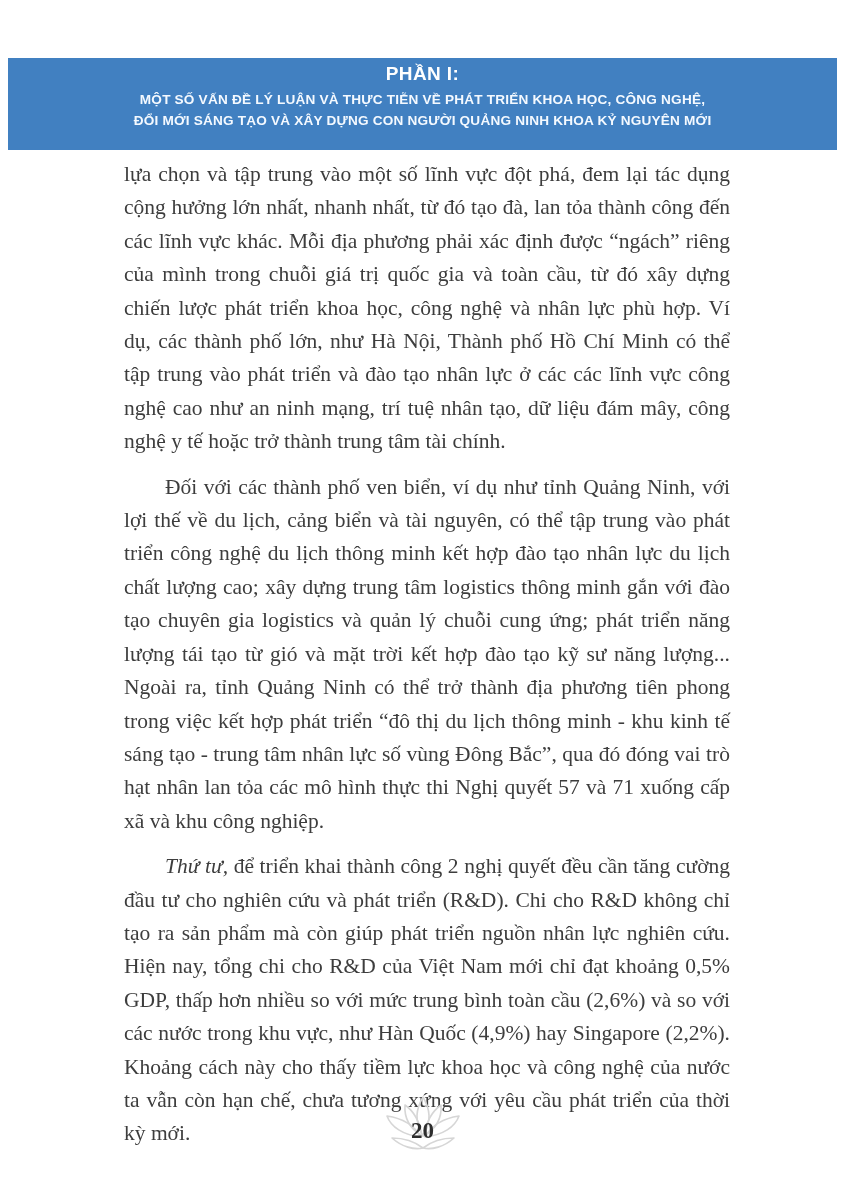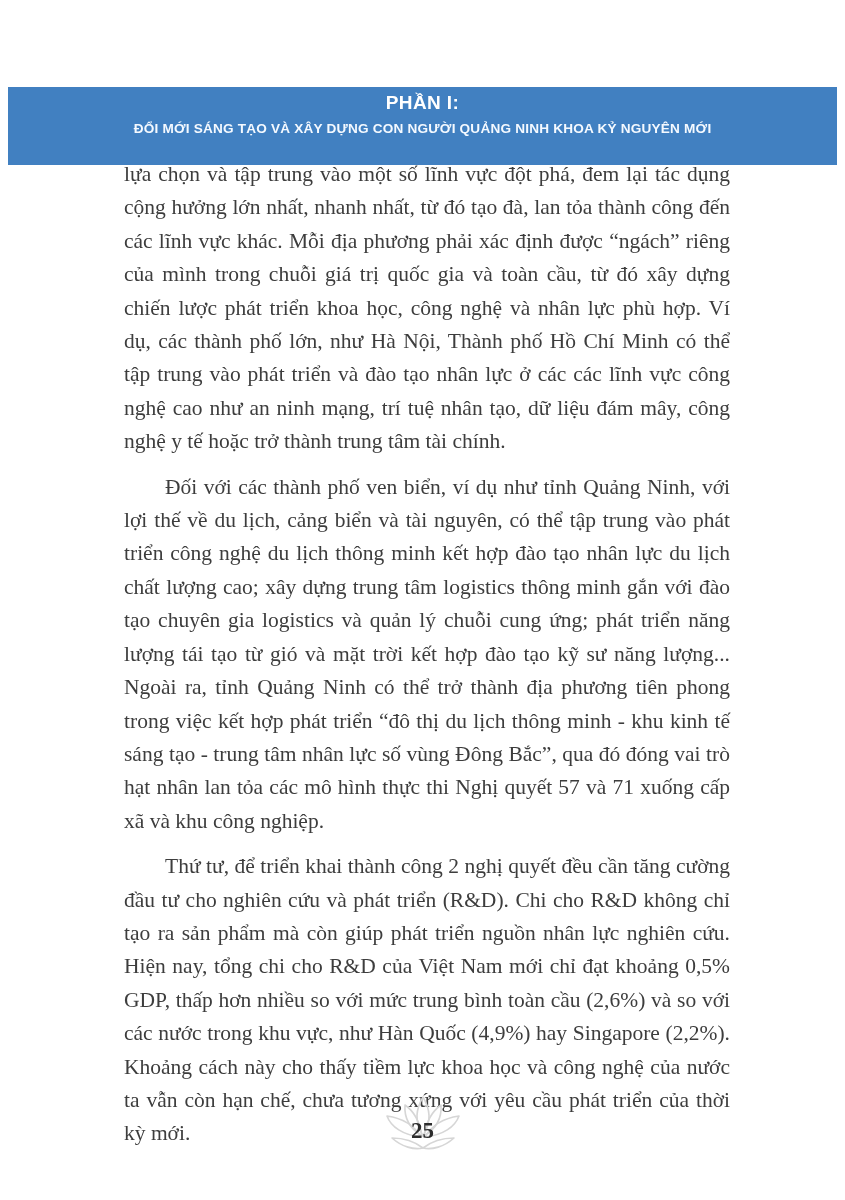--- a/index.html
+++ b/index.html
@@ -9,28 +9,27 @@
     height: 1200px;
     background: #ffffff;
     overflow: hidden;
     font-family: "Liberation Serif", serif;
   }
   .banner {
     position: absolute;
     left: 8px;
     right: 8px;
     top: 58px;
-    height: 78px;
+    height: 92px;
     background: #4180c1;
     color: #ffffff;
     text-align: center;
     font-family: "Liberation Sans", sans-serif;
     box-sizing: border-box;
     padding-top: 4px;
-    margin-top: 29px;
   }
   .banner-title {
     font-size: 19px;
     font-weight: 700;
     letter-spacing: 0.4px;
     line-height: 24px;
   }
   .banner-sub {
     font-size: 13.6px;
     font-weight: 700;
@@ -44,21 +43,21 @@
     left: 112px;
     top: 146px;
     width: 630px;
     font-size: 21.5px;
     line-height: 33.4px;
     color: #3d3d3d;
     text-align: justify;
   }
   .content p { margin: 12px; }
   .content p.indent { text-indent: 41px; }
-  .italic { }
+  .italic { font-style: italic; }
   .footer {
     position: absolute;
     left: 0;
     top: 1088px;
     width: 100%;
     height: 70px;
   }
   .lotus {
     position: absolute;
     left: 50%;
@@ -76,20 +75,21 @@
     color: #2d2d2d;
   }
 </style>
 </head>
 <body>
 
 <div class="page">
 
   <div class="banner" style="background: rgb(65, 128, 193);">
     <div class="banner-title">PHẦN I:</div>
+    <div class="banner-sub">MỘT SỐ VẤN ĐỀ LÝ LUẬN VÀ THỰC TIỄN VỀ PHÁT TRIỂN KHOA HỌC, CÔNG NGHỆ,</div>
     <div class="banner-sub">ĐỔI MỚI SÁNG TẠO VÀ XÂY DỰNG CON NGƯỜI QUẢNG NINH KHOA KỶ NGUYÊN MỚI</div>
   </div>
 
   <div class="content" style="color: rgb(61, 61, 61);">
     <p><span>lựa chọn và tập trung vào một số lĩnh vực đột phá, đem lại tác dụng cộng hưởng lớn nhất, nhanh nhất, từ đó tạo đà, lan tỏa thành công đến các lĩnh vực khác. Mỗi địa phương phải xác định được “ngách” riêng của mình trong chuỗi giá trị quốc gia và toàn cầu, từ đó xây dựng chiến lược phát triển khoa học, công nghệ và nhân lực phù hợp. Ví dụ, các thành phố lớn, như Hà Nội, Thành phố Hồ Chí Minh có thể tập trung vào phát triển và đào tạo nhân lực ở các các lĩnh vực công nghệ cao như an ninh mạng, trí tuệ nhân tạo, dữ liệu đám mây, công nghệ y tế hoặc trở thành trung tâm tài chính.</span></p>
     <p class="indent"><span>Đối với các thành phố ven biển, ví dụ như tỉnh Quảng Ninh, với lợi thế về du lịch, cảng biển và tài nguyên, có thể tập trung vào phát triển công nghệ du lịch thông minh kết hợp đào tạo nhân lực du lịch chất lượng cao; xây dựng trung tâm logistics thông minh gắn với đào tạo chuyên gia logistics và quản lý chuỗi cung ứng; phát triển năng lượng tái tạo từ gió và mặt trời kết hợp đào tạo kỹ sư năng lượng... Ngoài ra, tỉnh Quảng Ninh có thể trở thành địa phương tiên phong trong việc kết hợp phát triển “đô thị du lịch thông minh - khu kinh tế sáng tạo - trung tâm nhân lực số vùng Đông Bắc”, qua đó đóng vai trò hạt nhân lan tỏa các mô hình thực thi Nghị quyết 57 và 71 xuống cấp xã và khu công nghiệp.</span></p>
     <p class="indent"><span class="italic">Thứ tư,</span><span> để triển khai thành công 2 nghị quyết đều cần tăng cường đầu tư cho nghiên cứu và phát triển (R&amp;D). Chi cho R&amp;D không chỉ tạo ra sản phẩm mà còn giúp phát triển nguồn nhân lực nghiên cứu. Hiện nay, tổng chi cho R&amp;D của Việt Nam mới chỉ đạt khoảng 0,5% GDP, thấp hơn nhiều so với mức trung bình toàn cầu (2,6%) và so với các nước trong khu vực, như Hàn Quốc (4,9%) hay Singapore (2,2%). Khoảng cách này cho thấy tiềm lực khoa học và công nghệ của nước ta vẫn còn hạn chế, chưa tương xứng với yêu cầu phát triển của thời kỳ mới.</span></p>
   </div>
 
   <div class="footer">
@@ -99,16 +99,16 @@
 
       <path d="M27 11 C26 24 31 34 44 42 C42 29 37 18 27 11 Z"></path>
       <path d="M63 11 C64 24 59 34 46 42 C48 29 53 18 63 11 Z"></path>
 
       <path d="M9 22 C13 33 25 41 43 43 C36 31 23 24 9 22 Z"></path>
       <path d="M81 22 C77 33 65 41 47 43 C54 31 67 24 81 22 Z"></path>
 
       <path d="M14 44 C24 53 36 56 45 54 C36 47 24 44 14 44 Z"></path>
       <path d="M76 44 C66 53 54 56 45 54 C54 47 66 44 76 44 Z"></path>
     </svg>
-    <span class="page-num">25</span>
+    <span class="page-num">20</span>
   </div>
 
 </div>
 
 </body></html>

